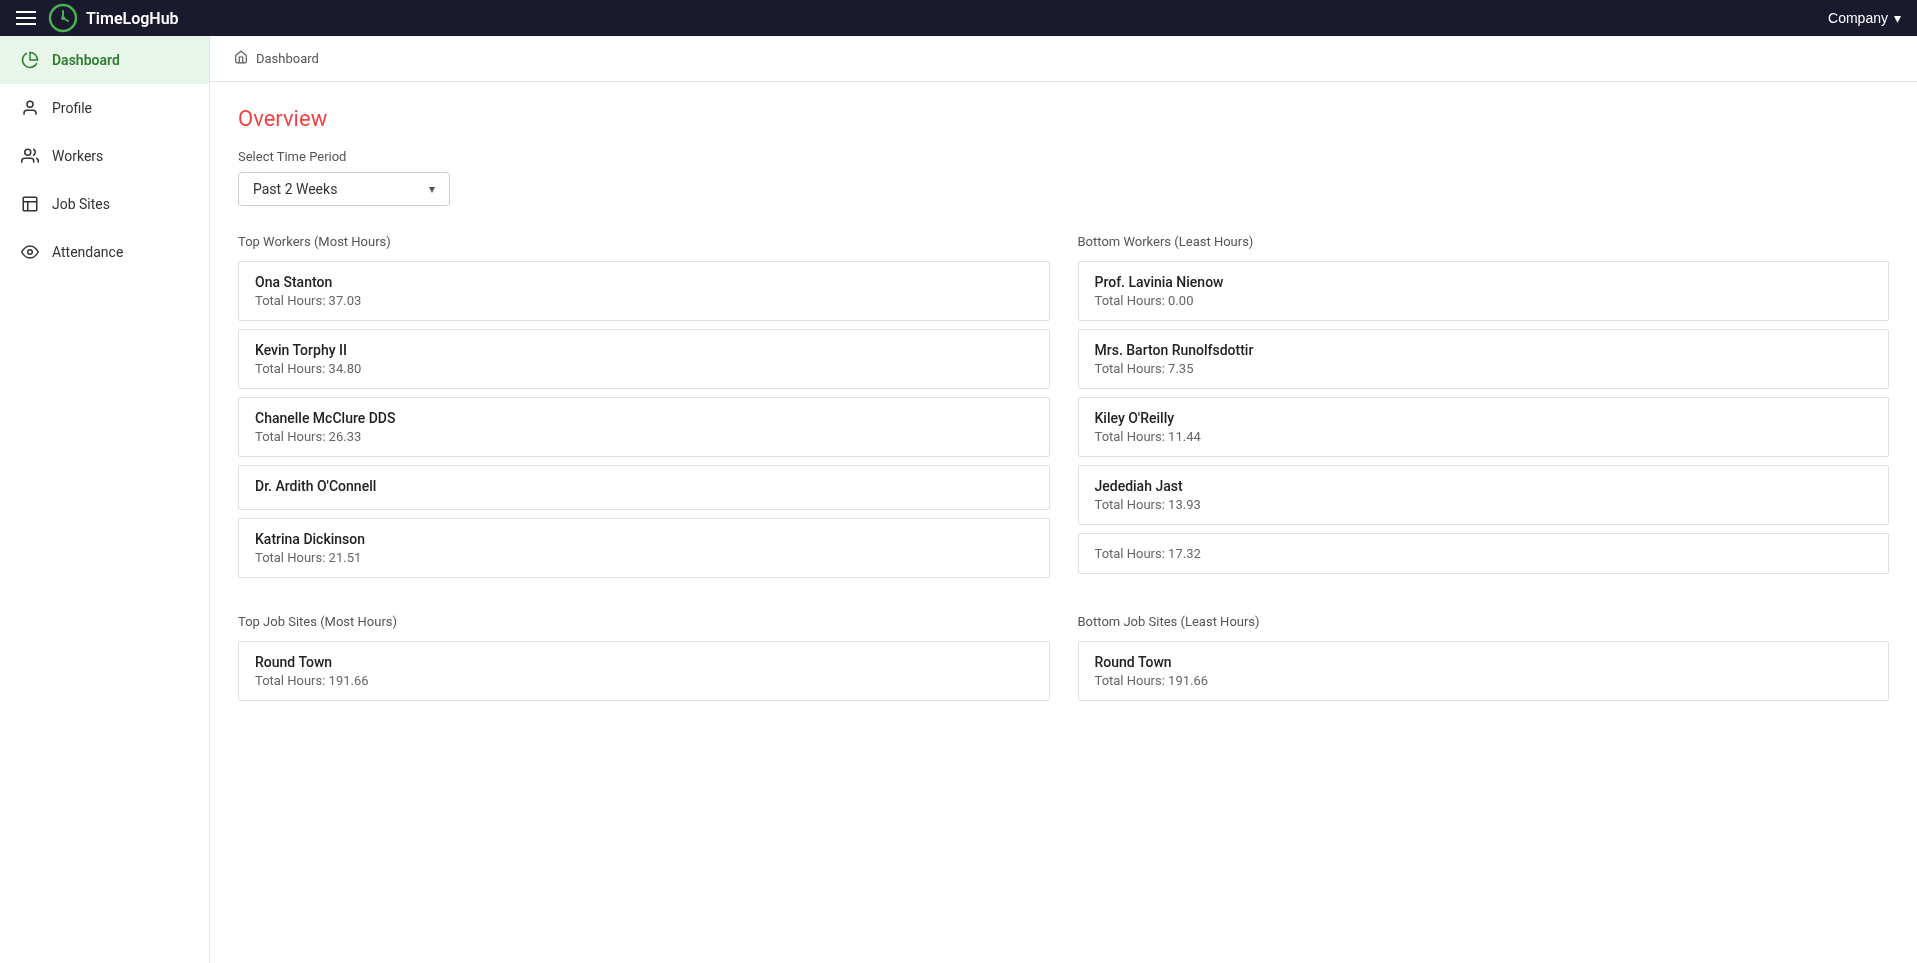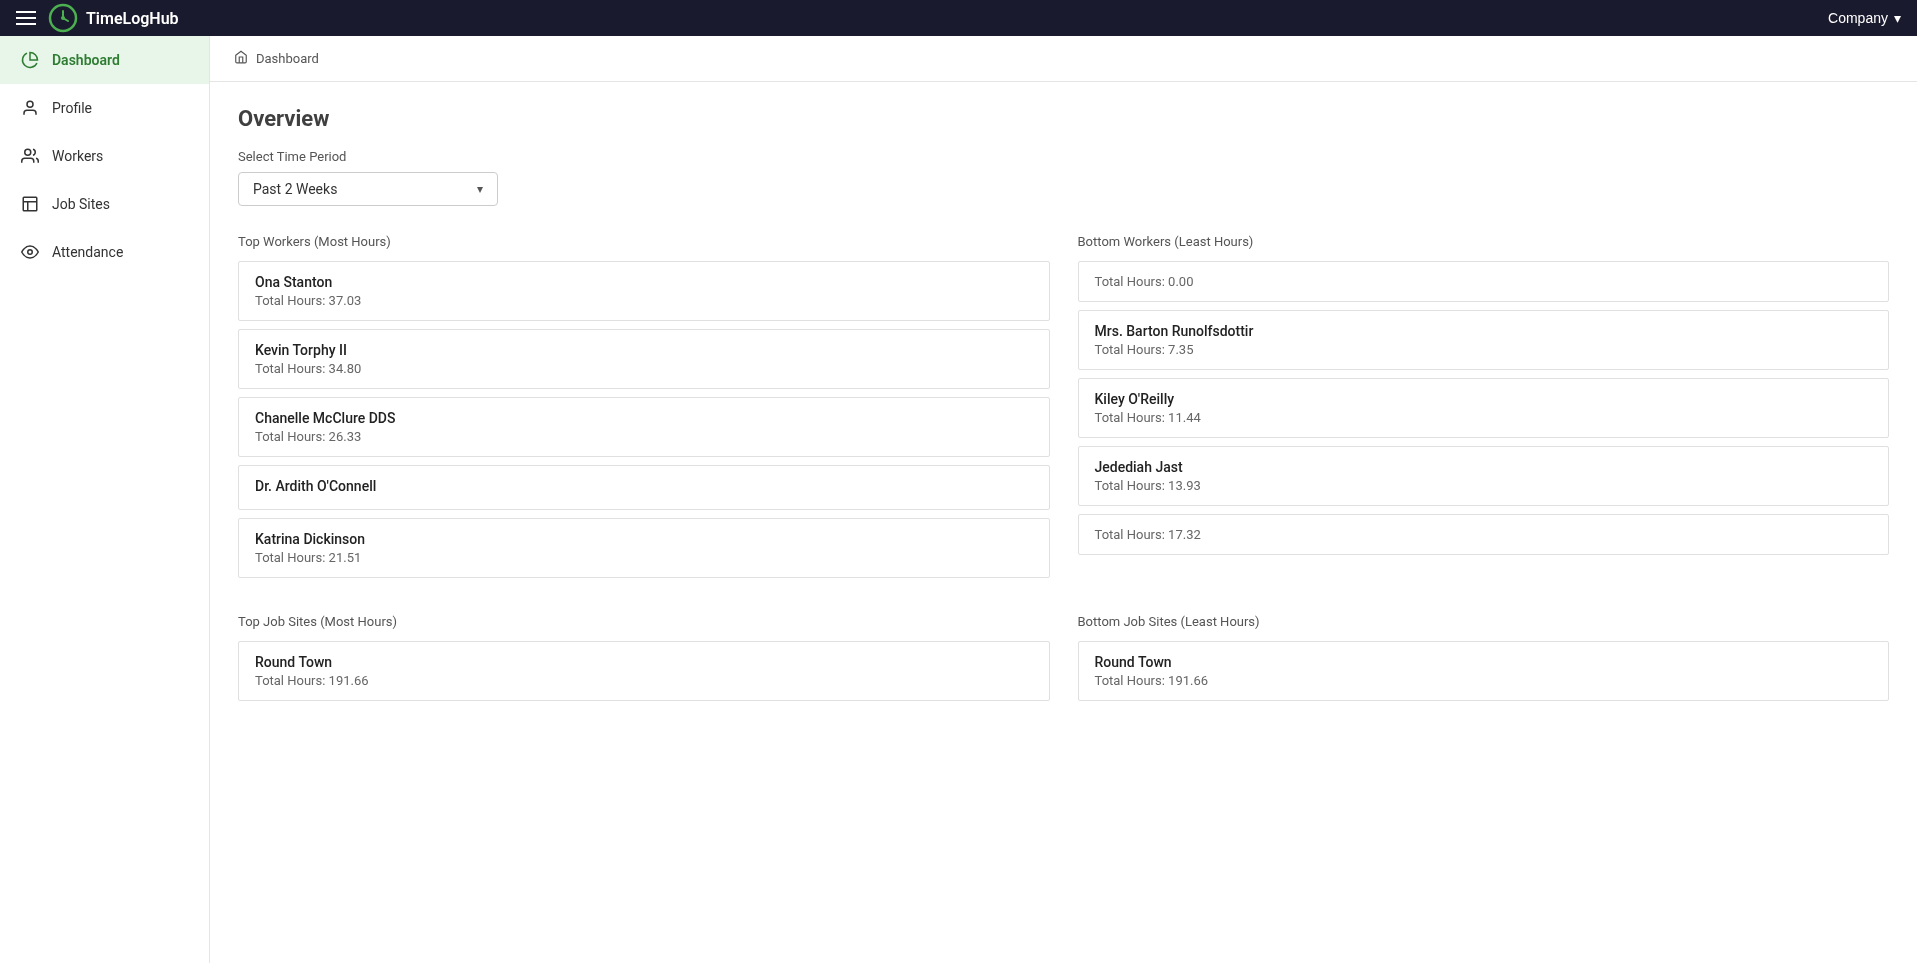--- a/index.html
+++ b/index.html
@@ -120,37 +120,37 @@
     .breadcrumb-bar .home-icon {
       color: #555;
     }
 
     
     .content {
       padding: 24px 28px;
     }
     .overview-title {
       font-size: 22px;
-      font-weight: 700;
-      color: #404040;
+      font-weight: 400;
+      color: #ef4444;
       margin-bottom: 18px;
     }
     .time-period-label {
       font-size: 13px;
       color: #555;
       margin-bottom: 8px;
     }
     .time-period-select {
       display: flex;
       align-items: center;
       justify-content: space-between;
       border: 1px solid #ccc;
       border-radius: 4px;
       padding: 8px 14px;
-      width: 260px;
+      width: 212px;
       font-size: 14px;
       color: #333;
       background: #fff;
       cursor: pointer;
       margin-bottom: 28px;
     }
     .time-period-select .chevron {
       font-size: 12px;
       color: #555;
     }
@@ -308,20 +308,21 @@
                 <div class="worker-name">Katrina Dickinson</div>
                 <div class="worker-hours">Total Hours: 21.51</div>
               </div>
             </div>
         </div>
 
         <div>
           <div class="section-title">Bottom Workers (Least Hours)</div>
           <div id="bottom-workers-list">
               <div class="worker-card">
+                <div class="worker-name">Prof. Lavinia Nienow</div>
                 <div class="worker-hours">Total Hours: 0.00</div>
               </div>
               <div class="worker-card">
                 <div class="worker-name">Mrs. Barton Runolfsdottir</div>
                 <div class="worker-hours">Total Hours: 7.35</div>
               </div>
               <div class="worker-card">
                 <div class="worker-name">Kiley O'Reilly</div>
                 <div class="worker-hours">Total Hours: 11.44</div>
               </div>

